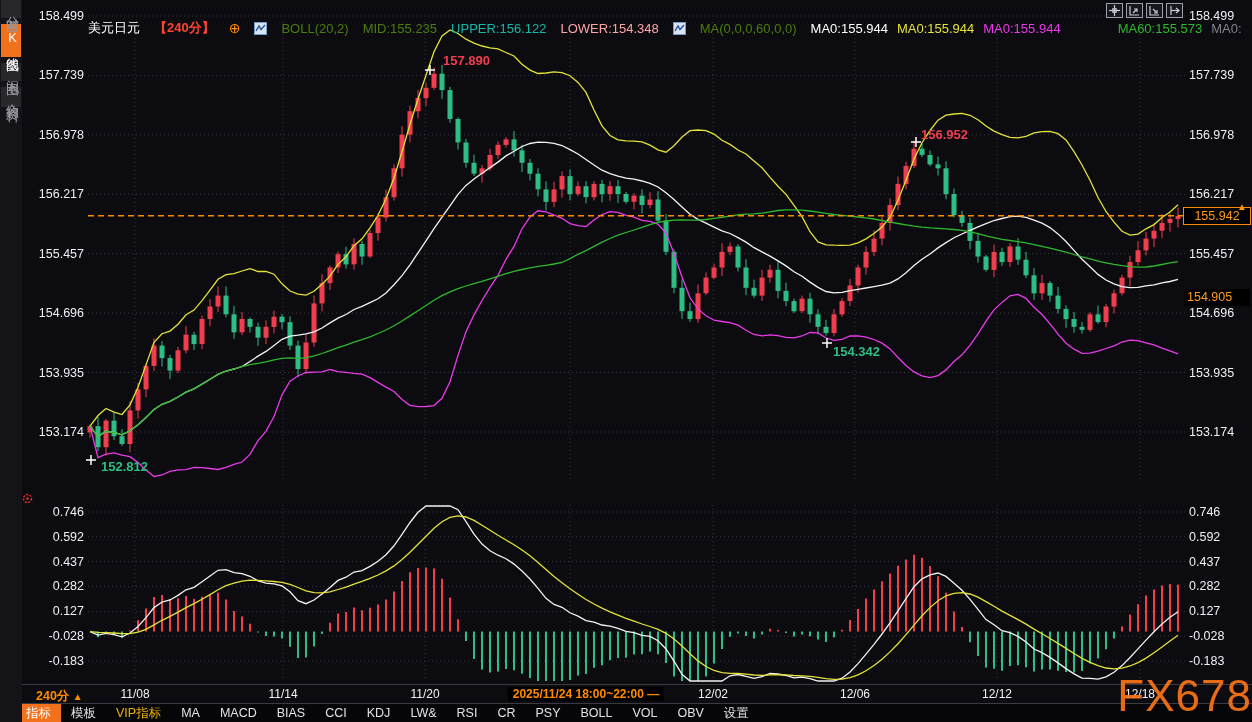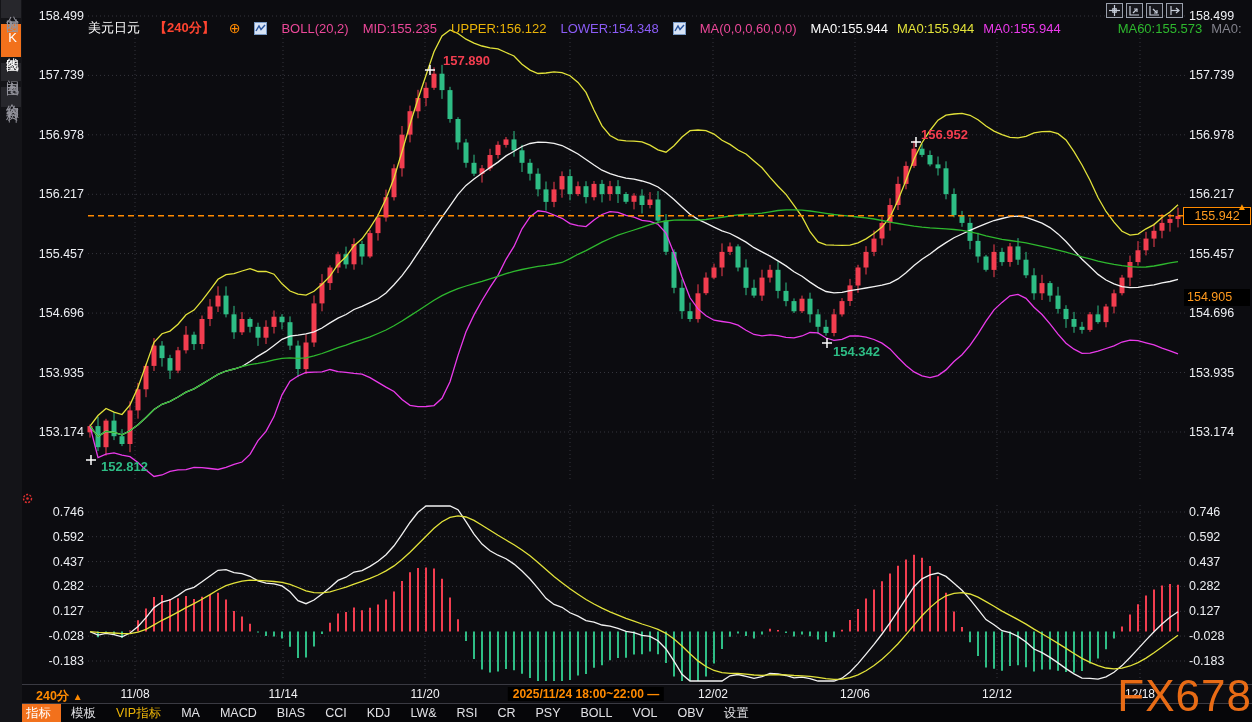--- a/index.html
+++ b/index.html
@@ -10,21 +10,21 @@
 #sidebar{position:absolute;left:0;top:0;width:22px;height:722px;background:#141418;z-index:20}
 .side-tab{width:20px;margin:0 1px 6px 1px;padding:6px 0;background:#27272c;color:#96969f;
   font-size:13px;writing-mode:vertical-rl;text-orientation:upright;text-align:center;
   letter-spacing:2px;cursor:pointer;line-height:18px}
 .side-tab.active{background:#f2711c;color:#fff}
 
 #header{position:absolute;left:88px;top:19px;height:18px;display:flex;align-items:center;gap:14px;
   font-size:13px;white-space:nowrap;z-index:15}
 #period{color:#ff4430;font-weight:bold}
 #plus-icon{color:#ff8a00;font-size:14px;line-height:12px;cursor:pointer}
-.w{color:#ec4899}.yel{color:#eab308}.mag{color:#8b5cf6}
+.w{color:#4d7c0f}.yel{color:#14b8a6}.mag{color:#fca5a5}
 .mini{width:13px;height:13px;cursor:pointer}
 #ma-items{display:flex;gap:9px}
 
 #top-tools{position:absolute;left:1106px;top:3px;display:flex;gap:3px;z-index:15}
 .tool-btn{width:17px;height:15px;border:1px solid #9aa0ac;background:#17171c;display:flex;
   align-items:center;justify-content:center;cursor:pointer}
 
 .ylab{position:absolute;width:60px;font-size:12.5px;color:#edeff3;line-height:16px}
 #axis-left{position:absolute;left:24px;top:0;width:60px;height:722px;z-index:5}
 #axis-left .ylab{text-align:right;width:60px}

